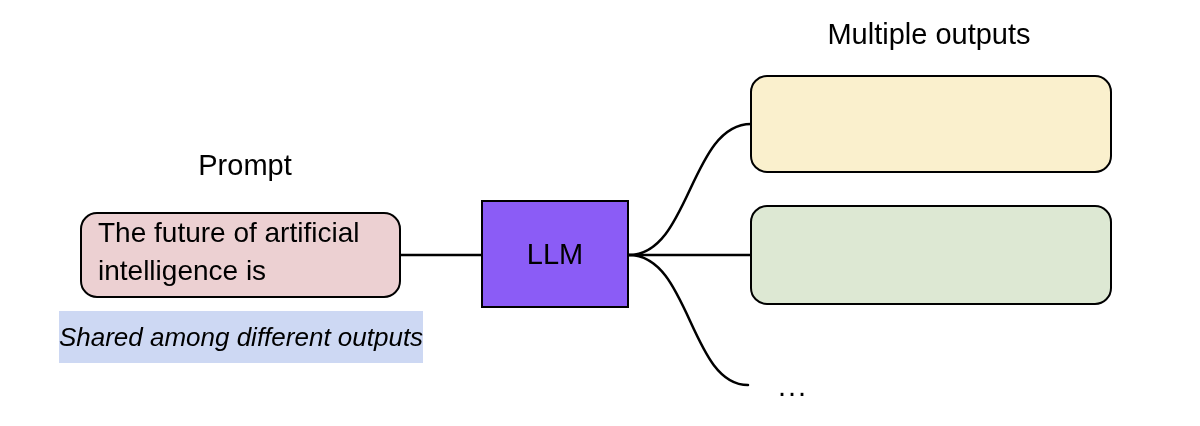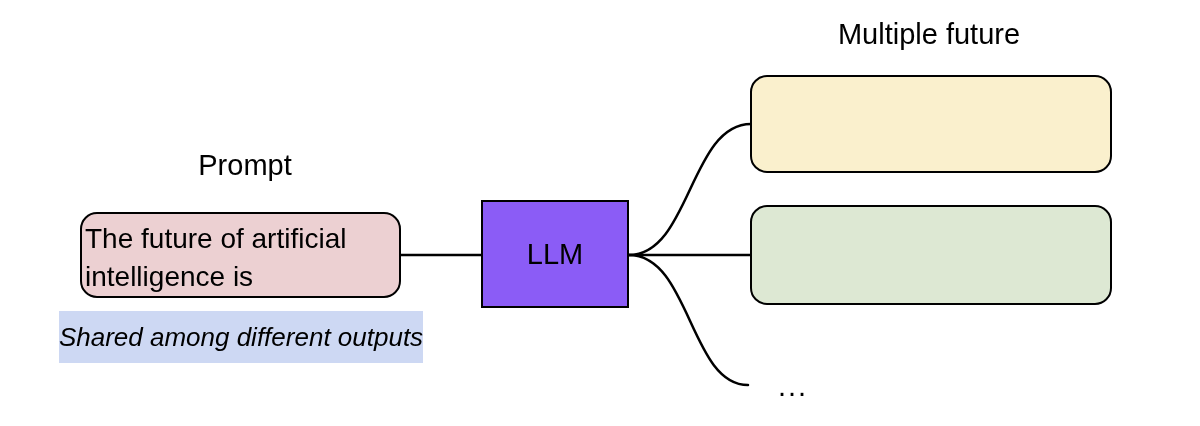--- a/index.html
+++ b/index.html
@@ -54,22 +54,22 @@
   }
   .rounded {
     border-radius: 17px;
   }
   .prompt-box {
     left: 80px;
     top: 212px;
     width: 321px;
     height: 86px;
     display: flex;
-    align-items: flex-end;
-    padding-left: 3px;
+    align-items: flex-start;
+    padding-left: 16px;
     padding-right: 6px;
     font-size: 28px;
     line-height: 38px;
   }
   .llm-box {
     left: 481px;
     top: 200px;
     width: 148px;
     height: 108px;
     display: flex;
@@ -130,21 +130,21 @@
   </div>
 
   <div class="shared-note" style="background-color: rgb(205, 216, 243); text-align: center;">
     <span>Shared among different outputs</span>
   </div>
 
   <div class="box llm-box" style="background-color: #8b5cf6;">
     <span>LLM</span>
   </div>
 
-  <div class="label outputs-label">Multiple future</div>
+  <div class="label outputs-label">Multiple outputs</div>
 
   <div class="box rounded output-box-1" style="background-color: rgb(250, 240, 205);"></div>
 
   <div class="box rounded output-box-2" style="background-color: rgb(221, 232, 211);"></div>
 
   <div class="ellipsis">...</div>
 
 </div>
 
 </body></html>

